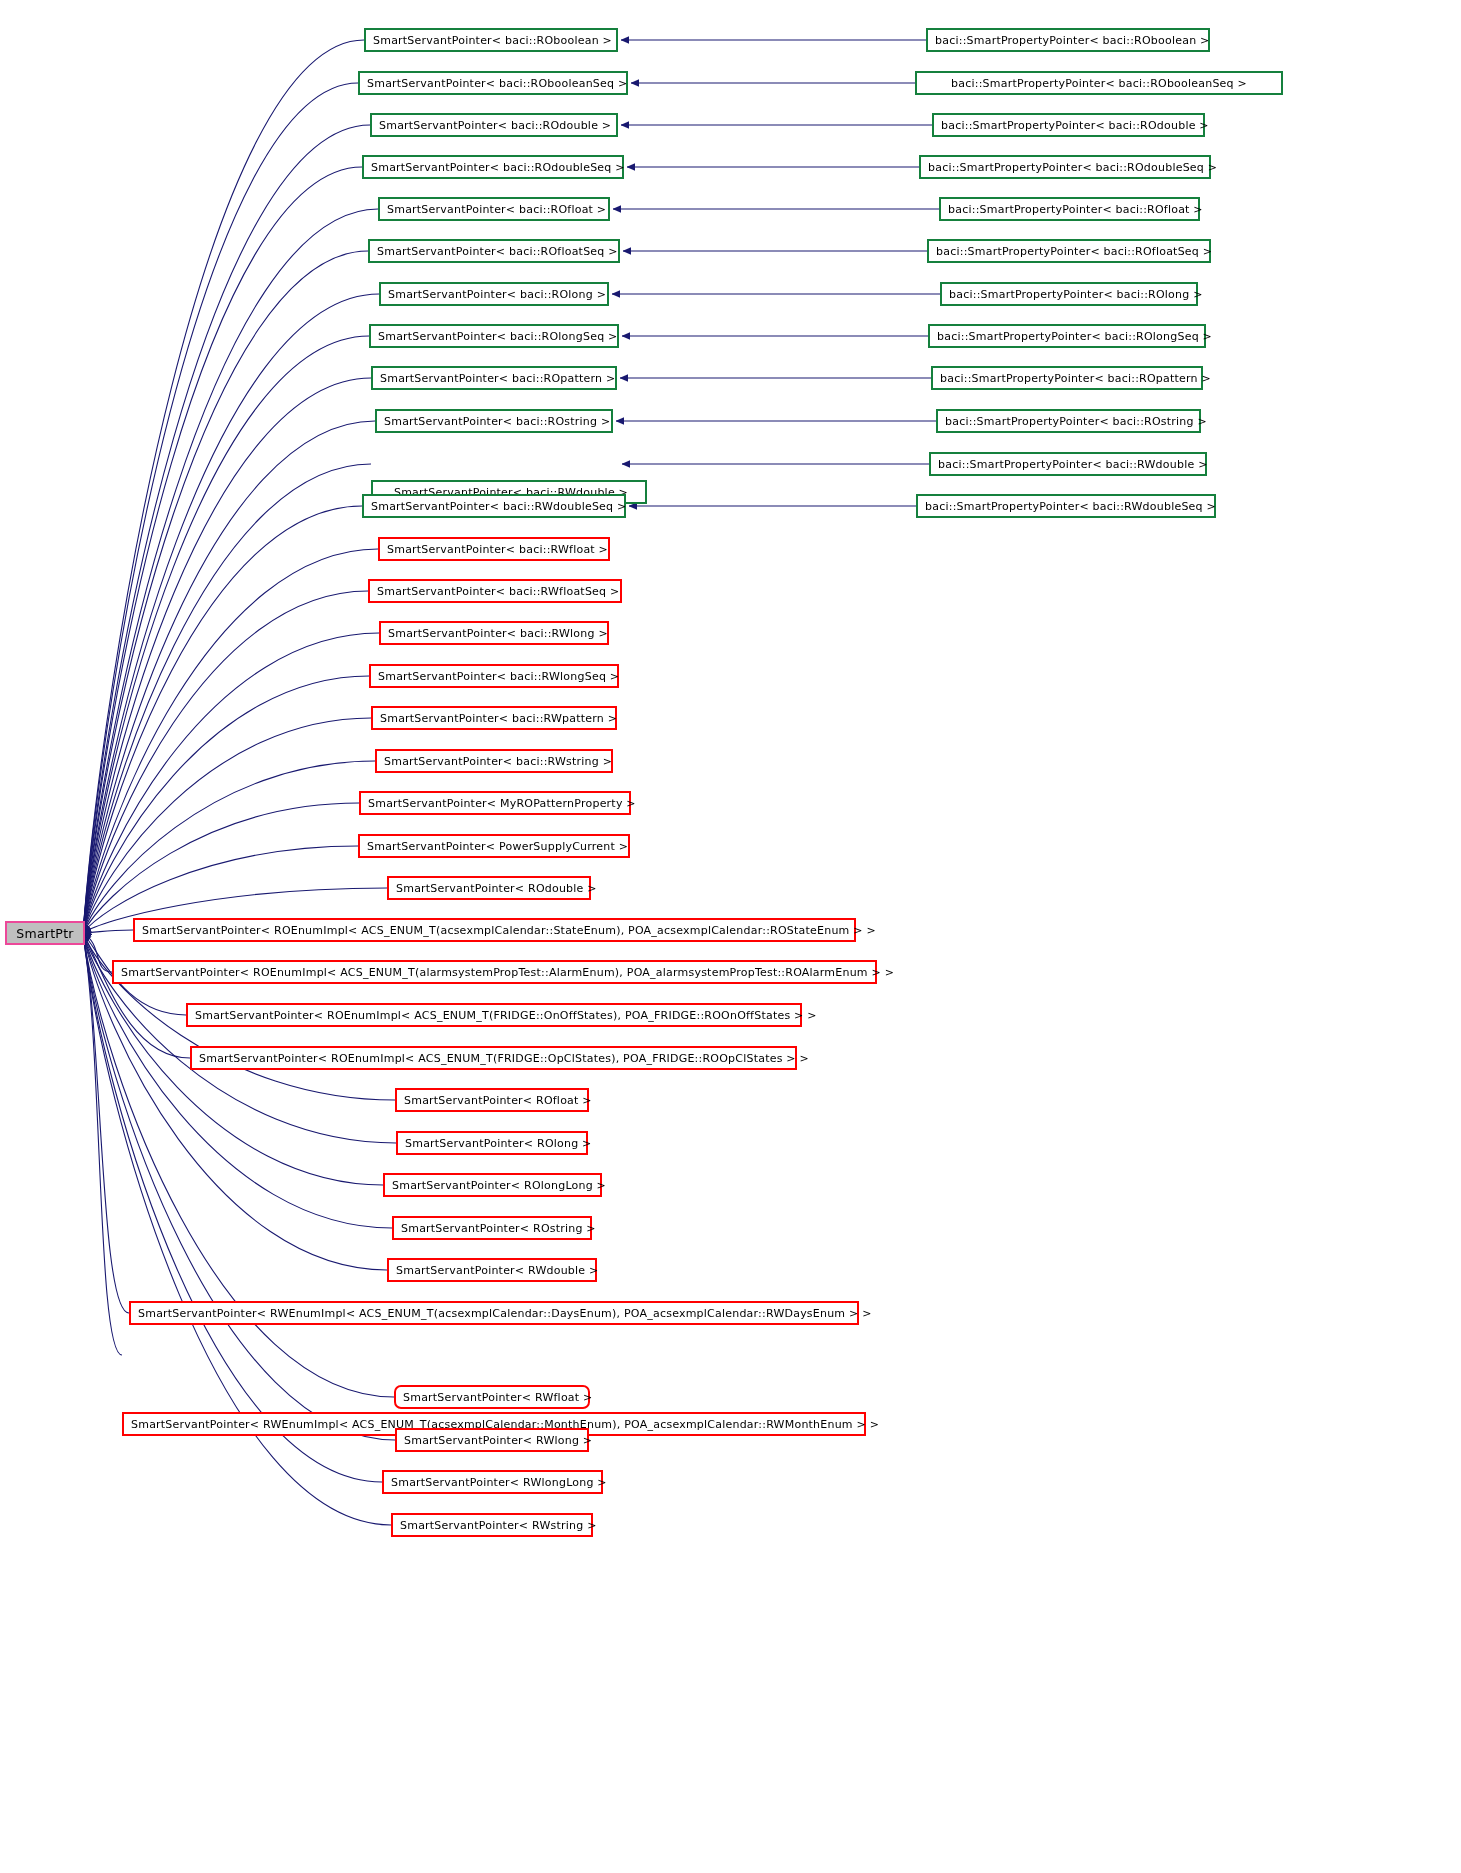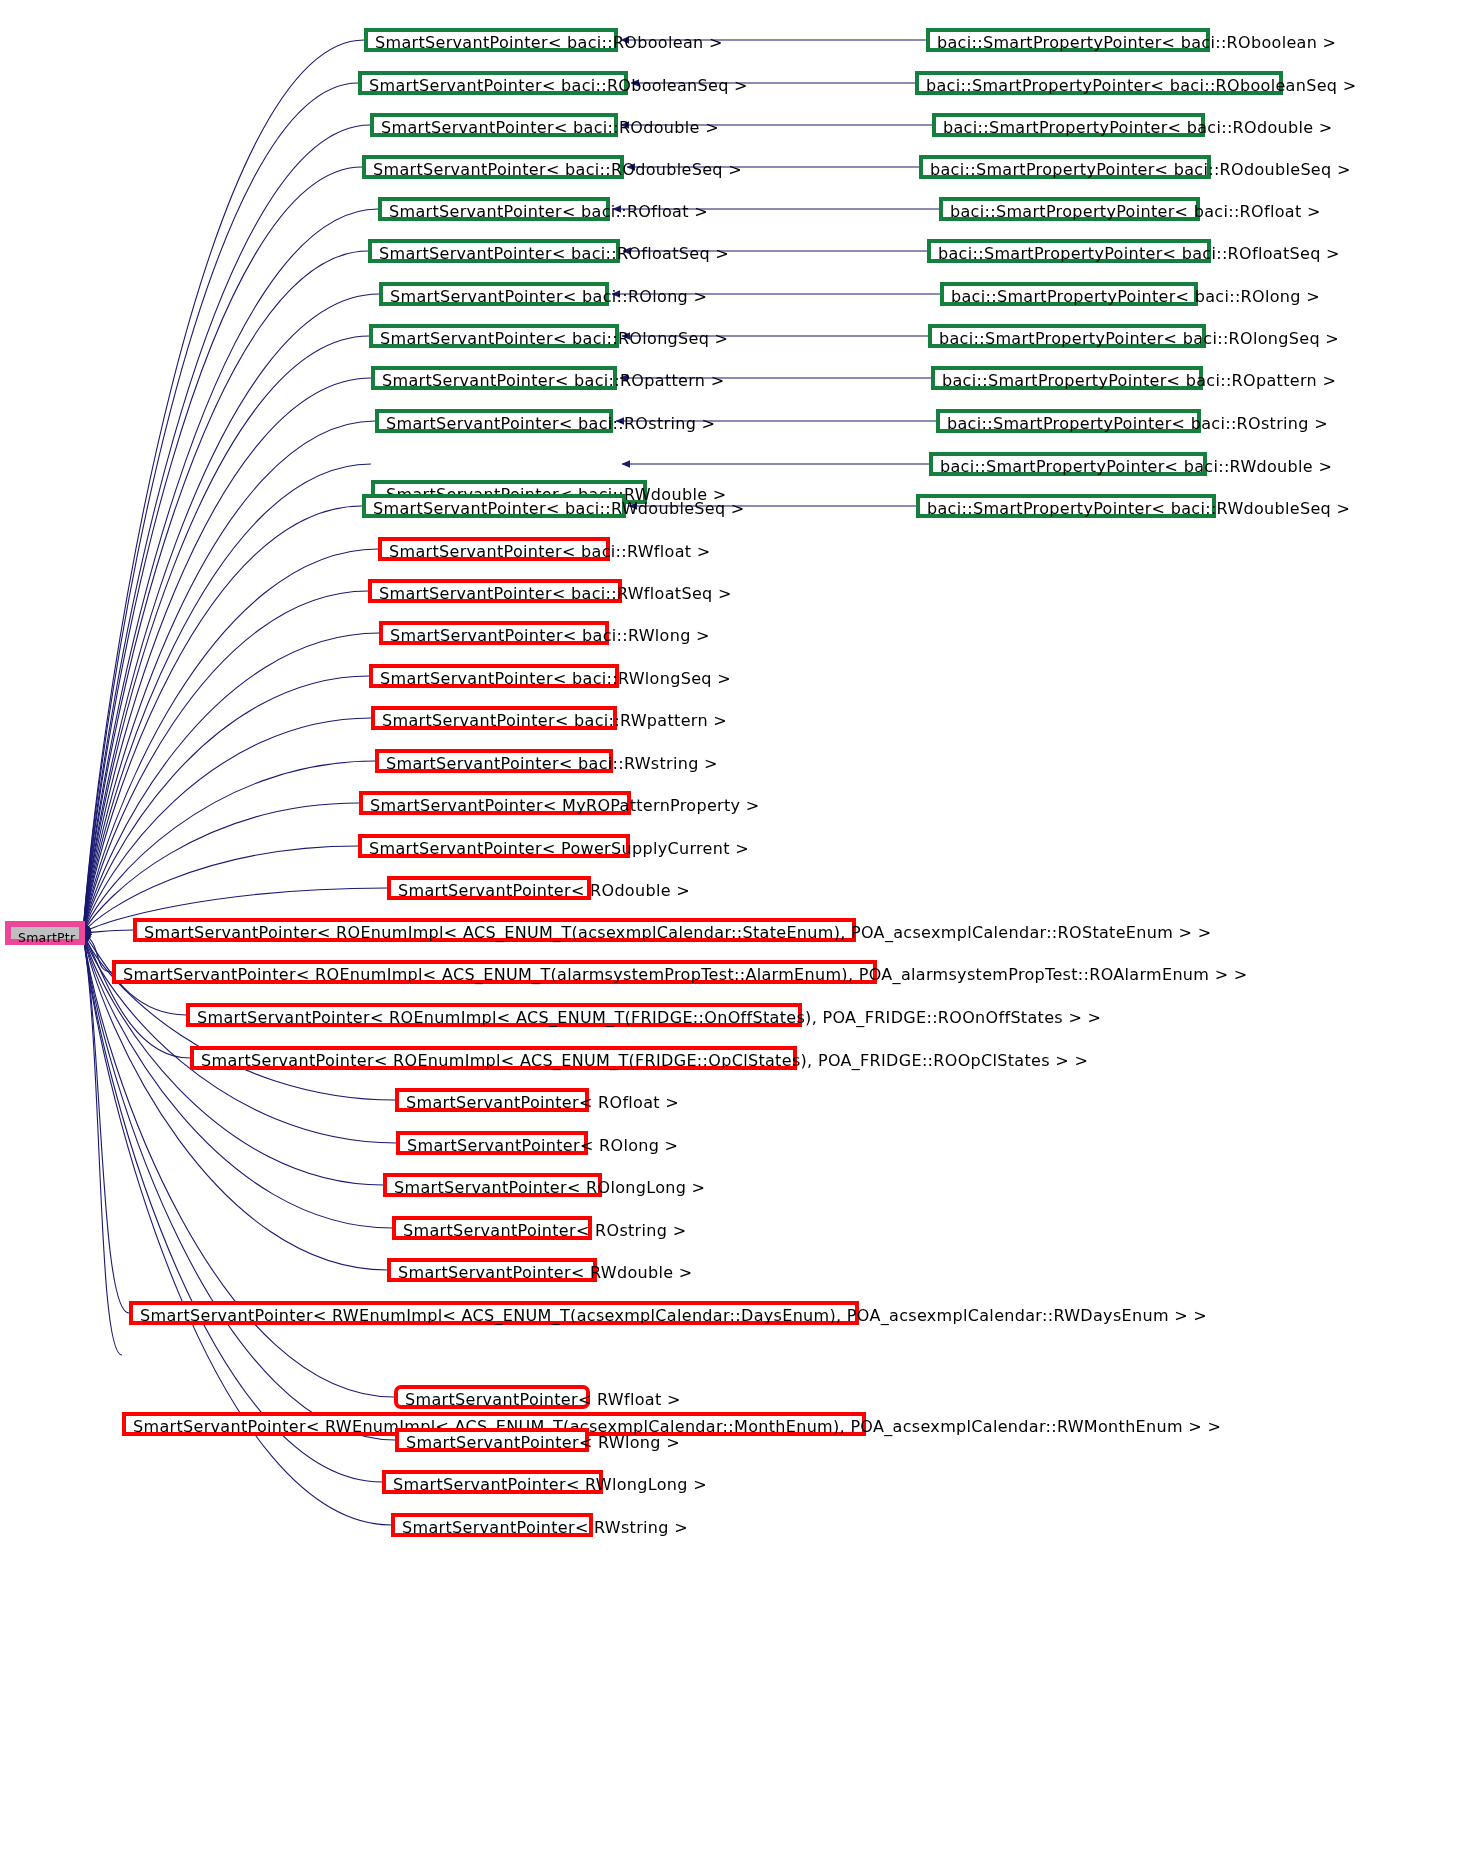--- a/index.html
+++ b/index.html
@@ -18,36 +18,36 @@
     position: absolute;
     left: 0; top: 0;
     width: 1461px;
     height: 1873px;
     pointer-events: none;
   }
   .node {
     position: absolute;
     box-sizing: border-box;
     background: #ffffff;
-    border: 4px solid #15803d;
+    border: 2px solid #15803d;
     height: 24px;
     line-height: 22px;
-    font-size: 16px;
+    font-size: 11px;
     color: #000000;
     white-space: nowrap;
     text-align: center;
     padding: 0 7px;
     letter-spacing: 0.02em;
   }
   .node.red {
     border-color: #ff0000;
   }
   .node.root {
     background: #bfbfbf;
-    border: 6px solid #ec4899;
+    border: 2px solid #ec4899;
     font-size: 12.5px;
   }
 </style>
 </head>
 <body>
 
 <div id="canvas">
   <svg id="edges" viewBox="0 0 1461 1873" xmlns="http://www.w3.org/2000/svg">
       <defs>
         <marker id="ah" viewBox="0 0 10 10" refX="9.5" refY="5" markerWidth="8" markerHeight="8" orient="auto-start-reverse">

